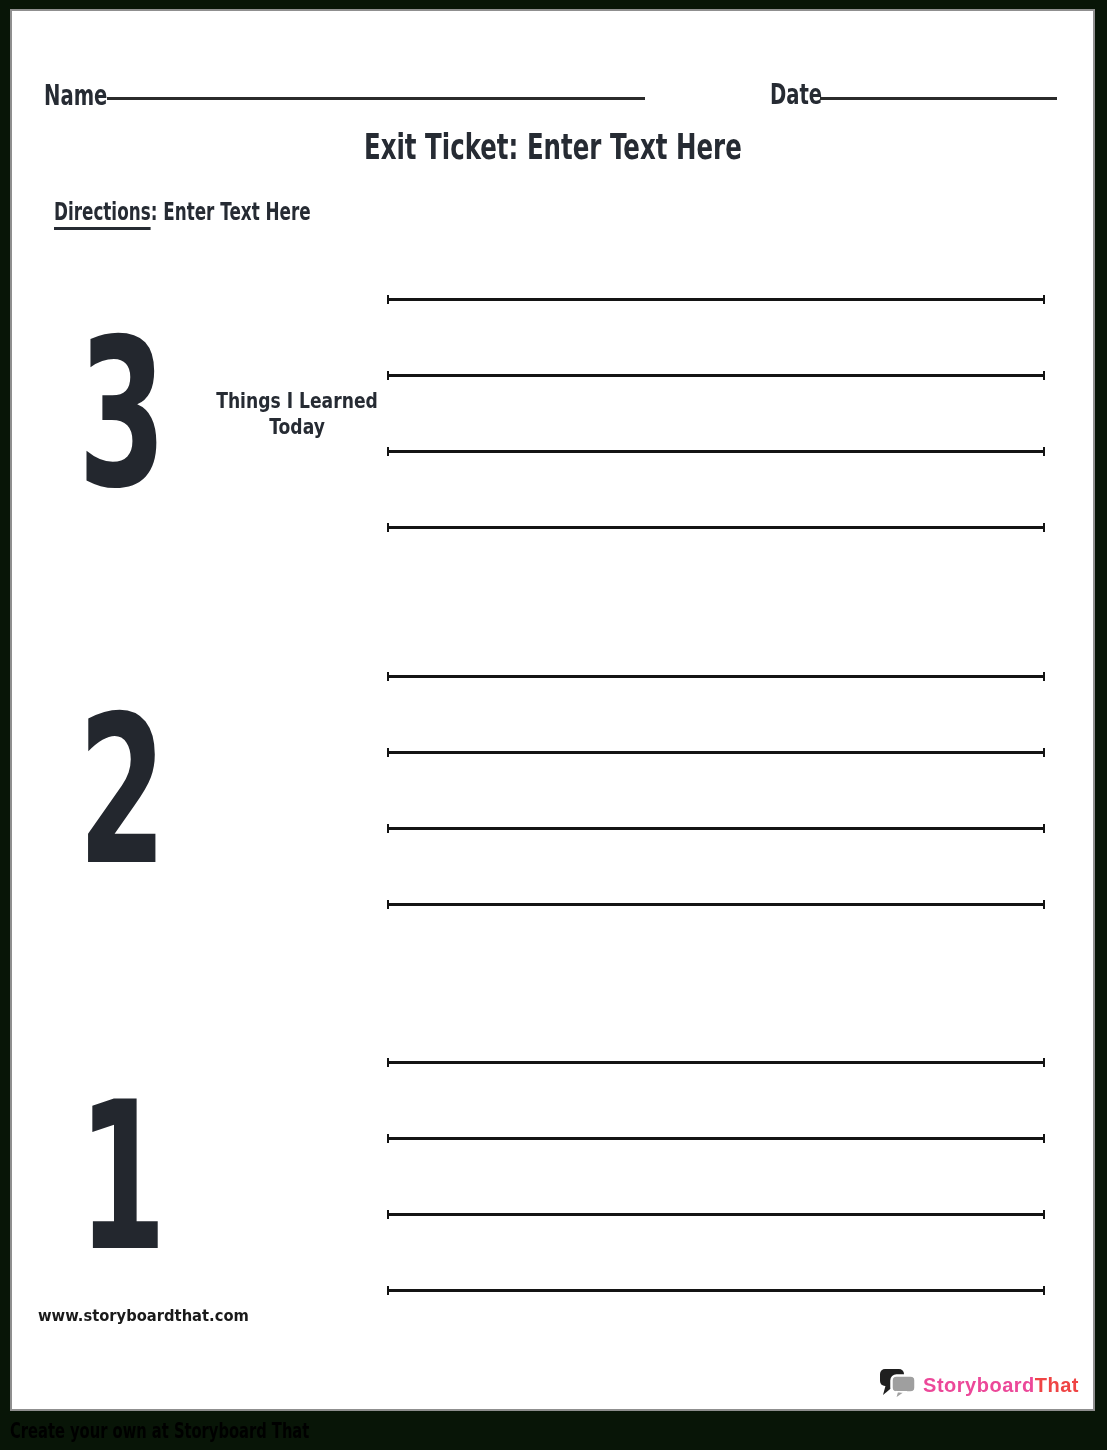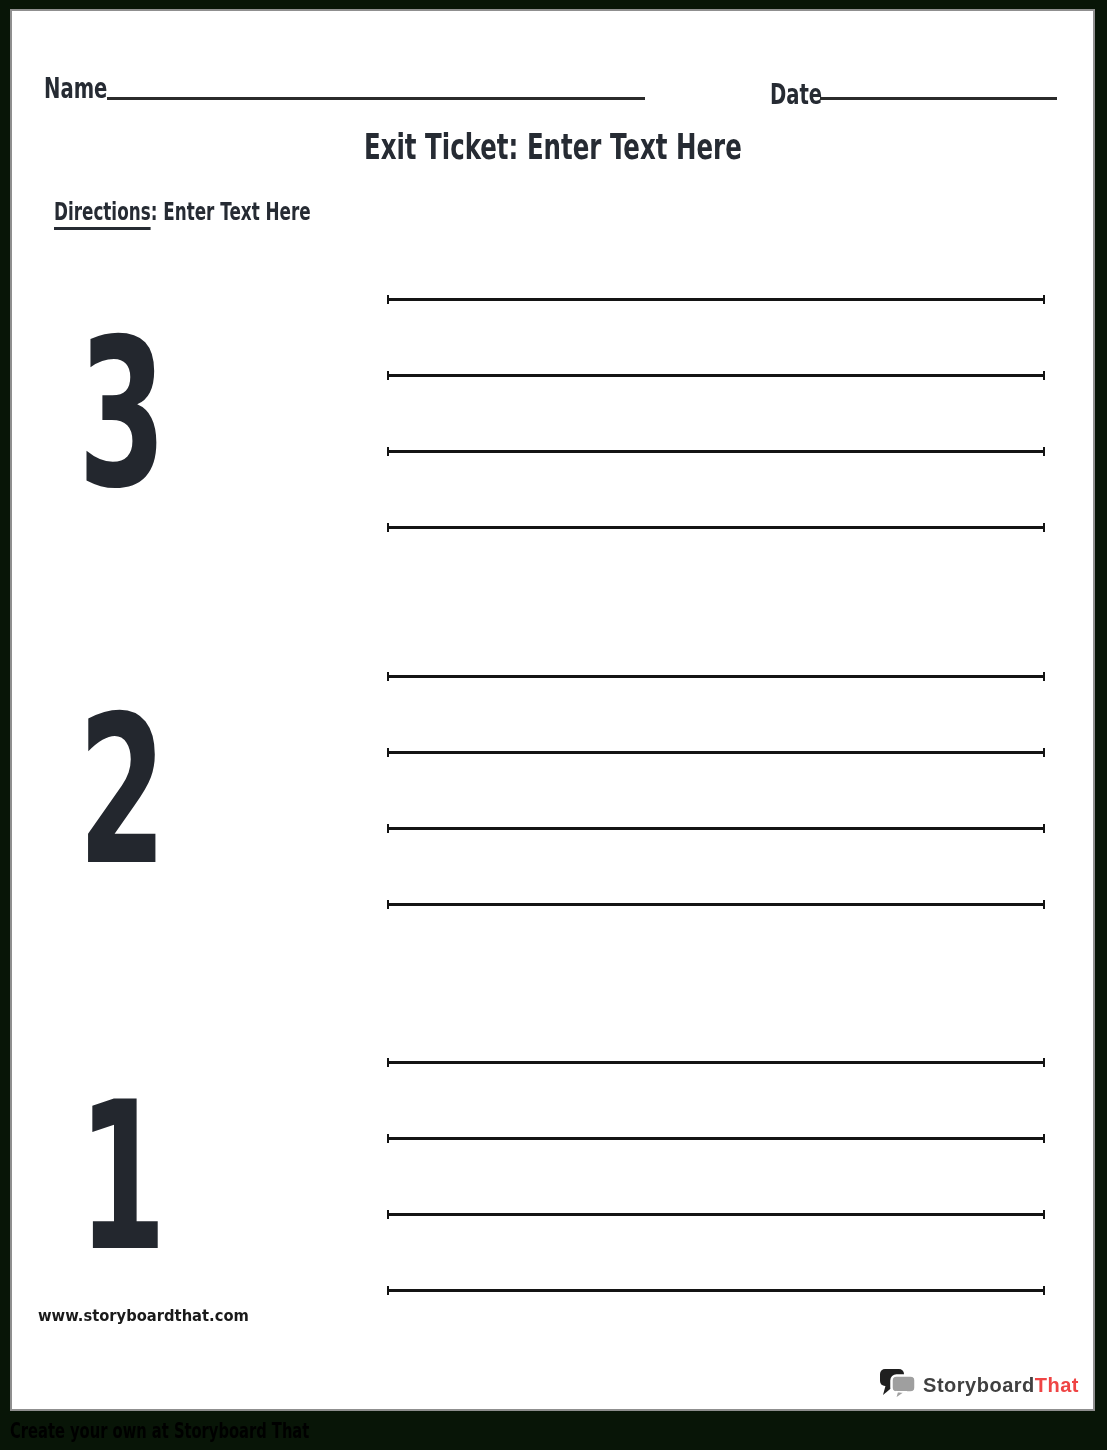--- a/index.html
+++ b/index.html
@@ -52,41 +52,41 @@
   .wline::before { left:0; }
   .wline::after { right:0; }
   
   .website { position:absolute; left:26px; top:1295px; white-space:nowrap; }
   .website-inner {
     display:inline-block; transform:scaleX(0.92); transform-origin:left center;
     font-family:"DejaVu Sans", sans-serif; font-weight:bold; font-size:16px; color:#1a1a1a;
   }
   .logo { position:absolute; right:14px; top:1352px; height:44px; display:flex; align-items:center; gap:6px; }
   .logo-text { font-size:20px; font-weight:bold; letter-spacing:0.5px; white-space:nowrap; }
-  .logo-text .primary { color:#404040; }
+  .logo-text .primary { color:#ec4899; }
   .logo-text .secondary { color:#ef4444; }
   
   .banner { position:absolute; left:10px; top:1419px; white-space:nowrap; }
   .banner-inner {
     display:inline-block; transform:scaleX(0.70); transform-origin:left center;
     font-family:"DejaVu Sans", sans-serif; font-weight:bold; font-size:21px; color:#000000;
   }
 </style>
 </head>
 <body>
 
 <div class="canvas">
 
   <div class="banner">
     <span class="banner-inner">Create your own at Storyboard That</span>
   </div>
 
   <div class="page">
 
-    <div class="hdr-label" style="left:32px; top:62px;">
+    <div class="hdr-label" style="left:32px; top:69px;">
       <span class="cond">Name</span>
     </div>
     <div class="rule" style="left:95px; top:86px; width:538px;"></div>
 
     <div class="hdr-label" style="left:752px; top:68px;margin-left:6px;">
       <span class="cond">Date</span>
     </div>
     <div class="rule" style="left:808px; top:86px; width:237px;"></div>
 
     <div class="title-wrap">
@@ -95,20 +95,26 @@
 
     <div class="directions">
       <span class="directions-inner">
         <span class="u">Directions</span><span>: Enter Text Here</span>
       </span>
     </div>
 
     <section class="sec" style="top:287px;">
       <div class="sec-num">
         <span class="num-glyph">3</span>
+      </div>
+      <div class="sec-label">
+        <div class="sec-label-inner">
+          <span class="lbl-line">Things I Learned</span>
+          <span class="lbl-line">Today</span>
+        </div>
       </div>
       <div class="wline" style="top:0;"></div>
       <div class="wline" style="top:76px;"></div>
       <div class="wline" style="top:152px;"></div>
       <div class="wline" style="top:228px;"></div>
     </section>
 
     <section class="sec" style="top:664px;">
       <div class="sec-num">
         <span class="num-glyph">2</span>

